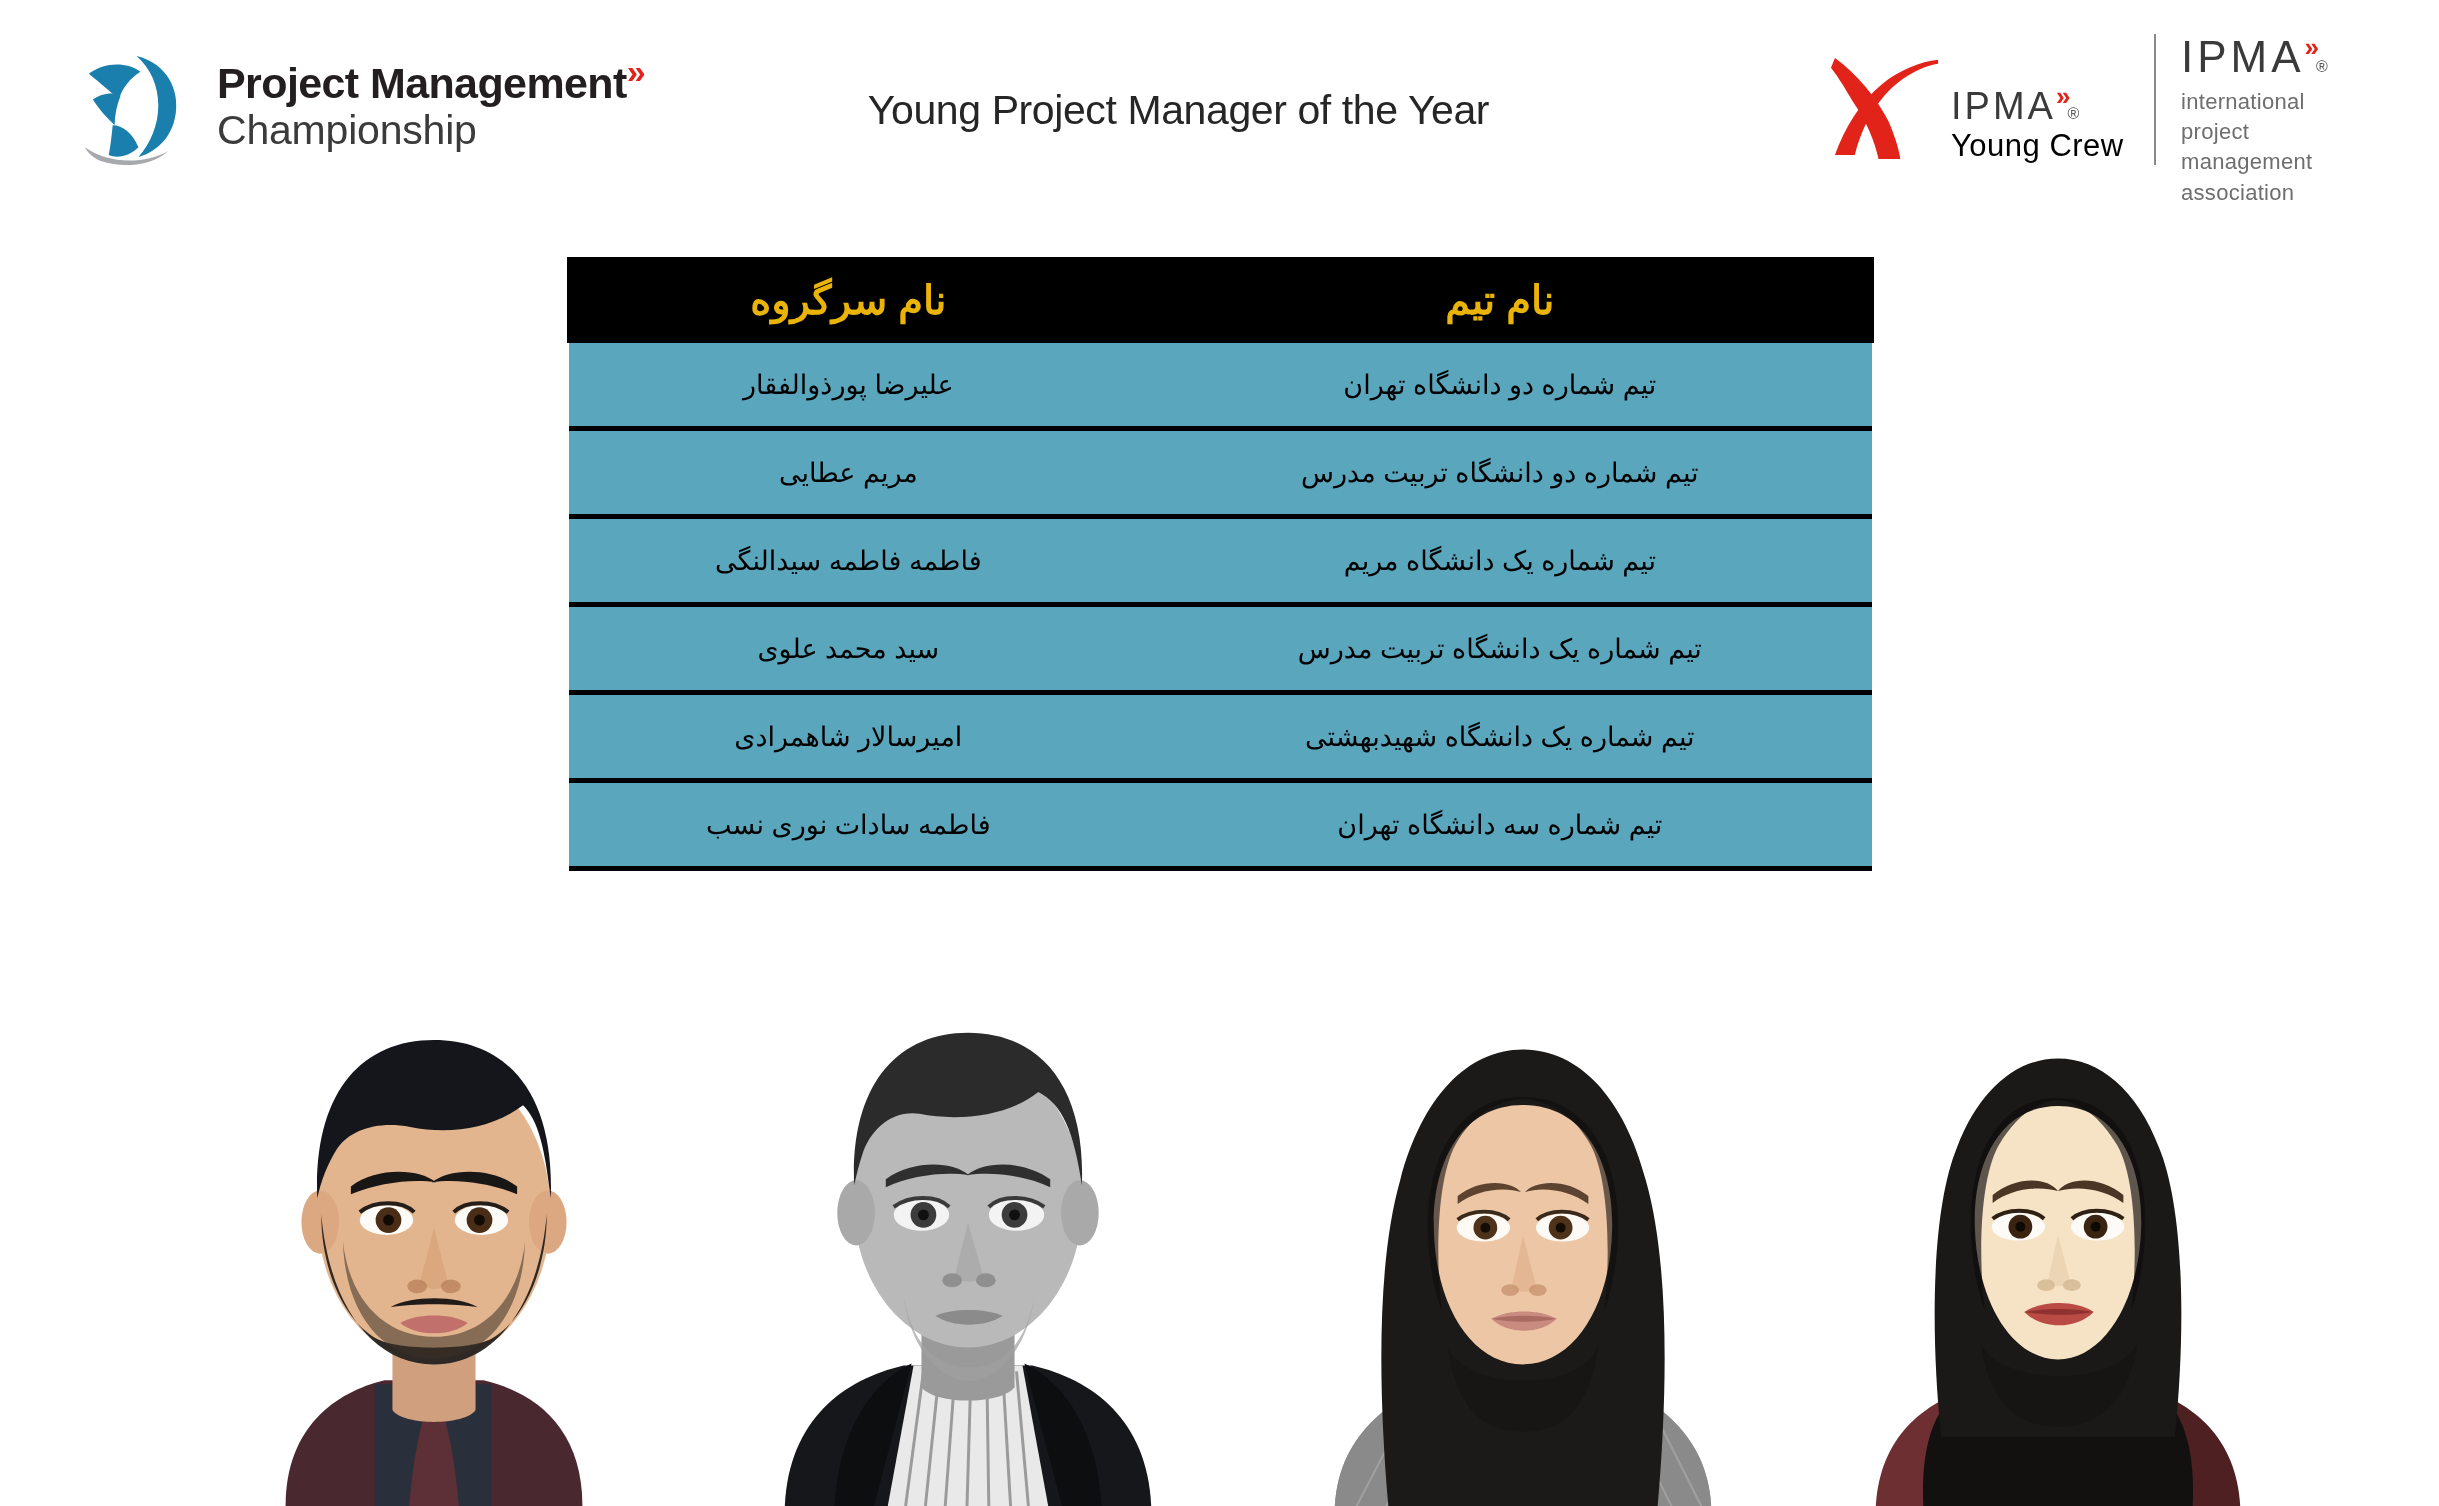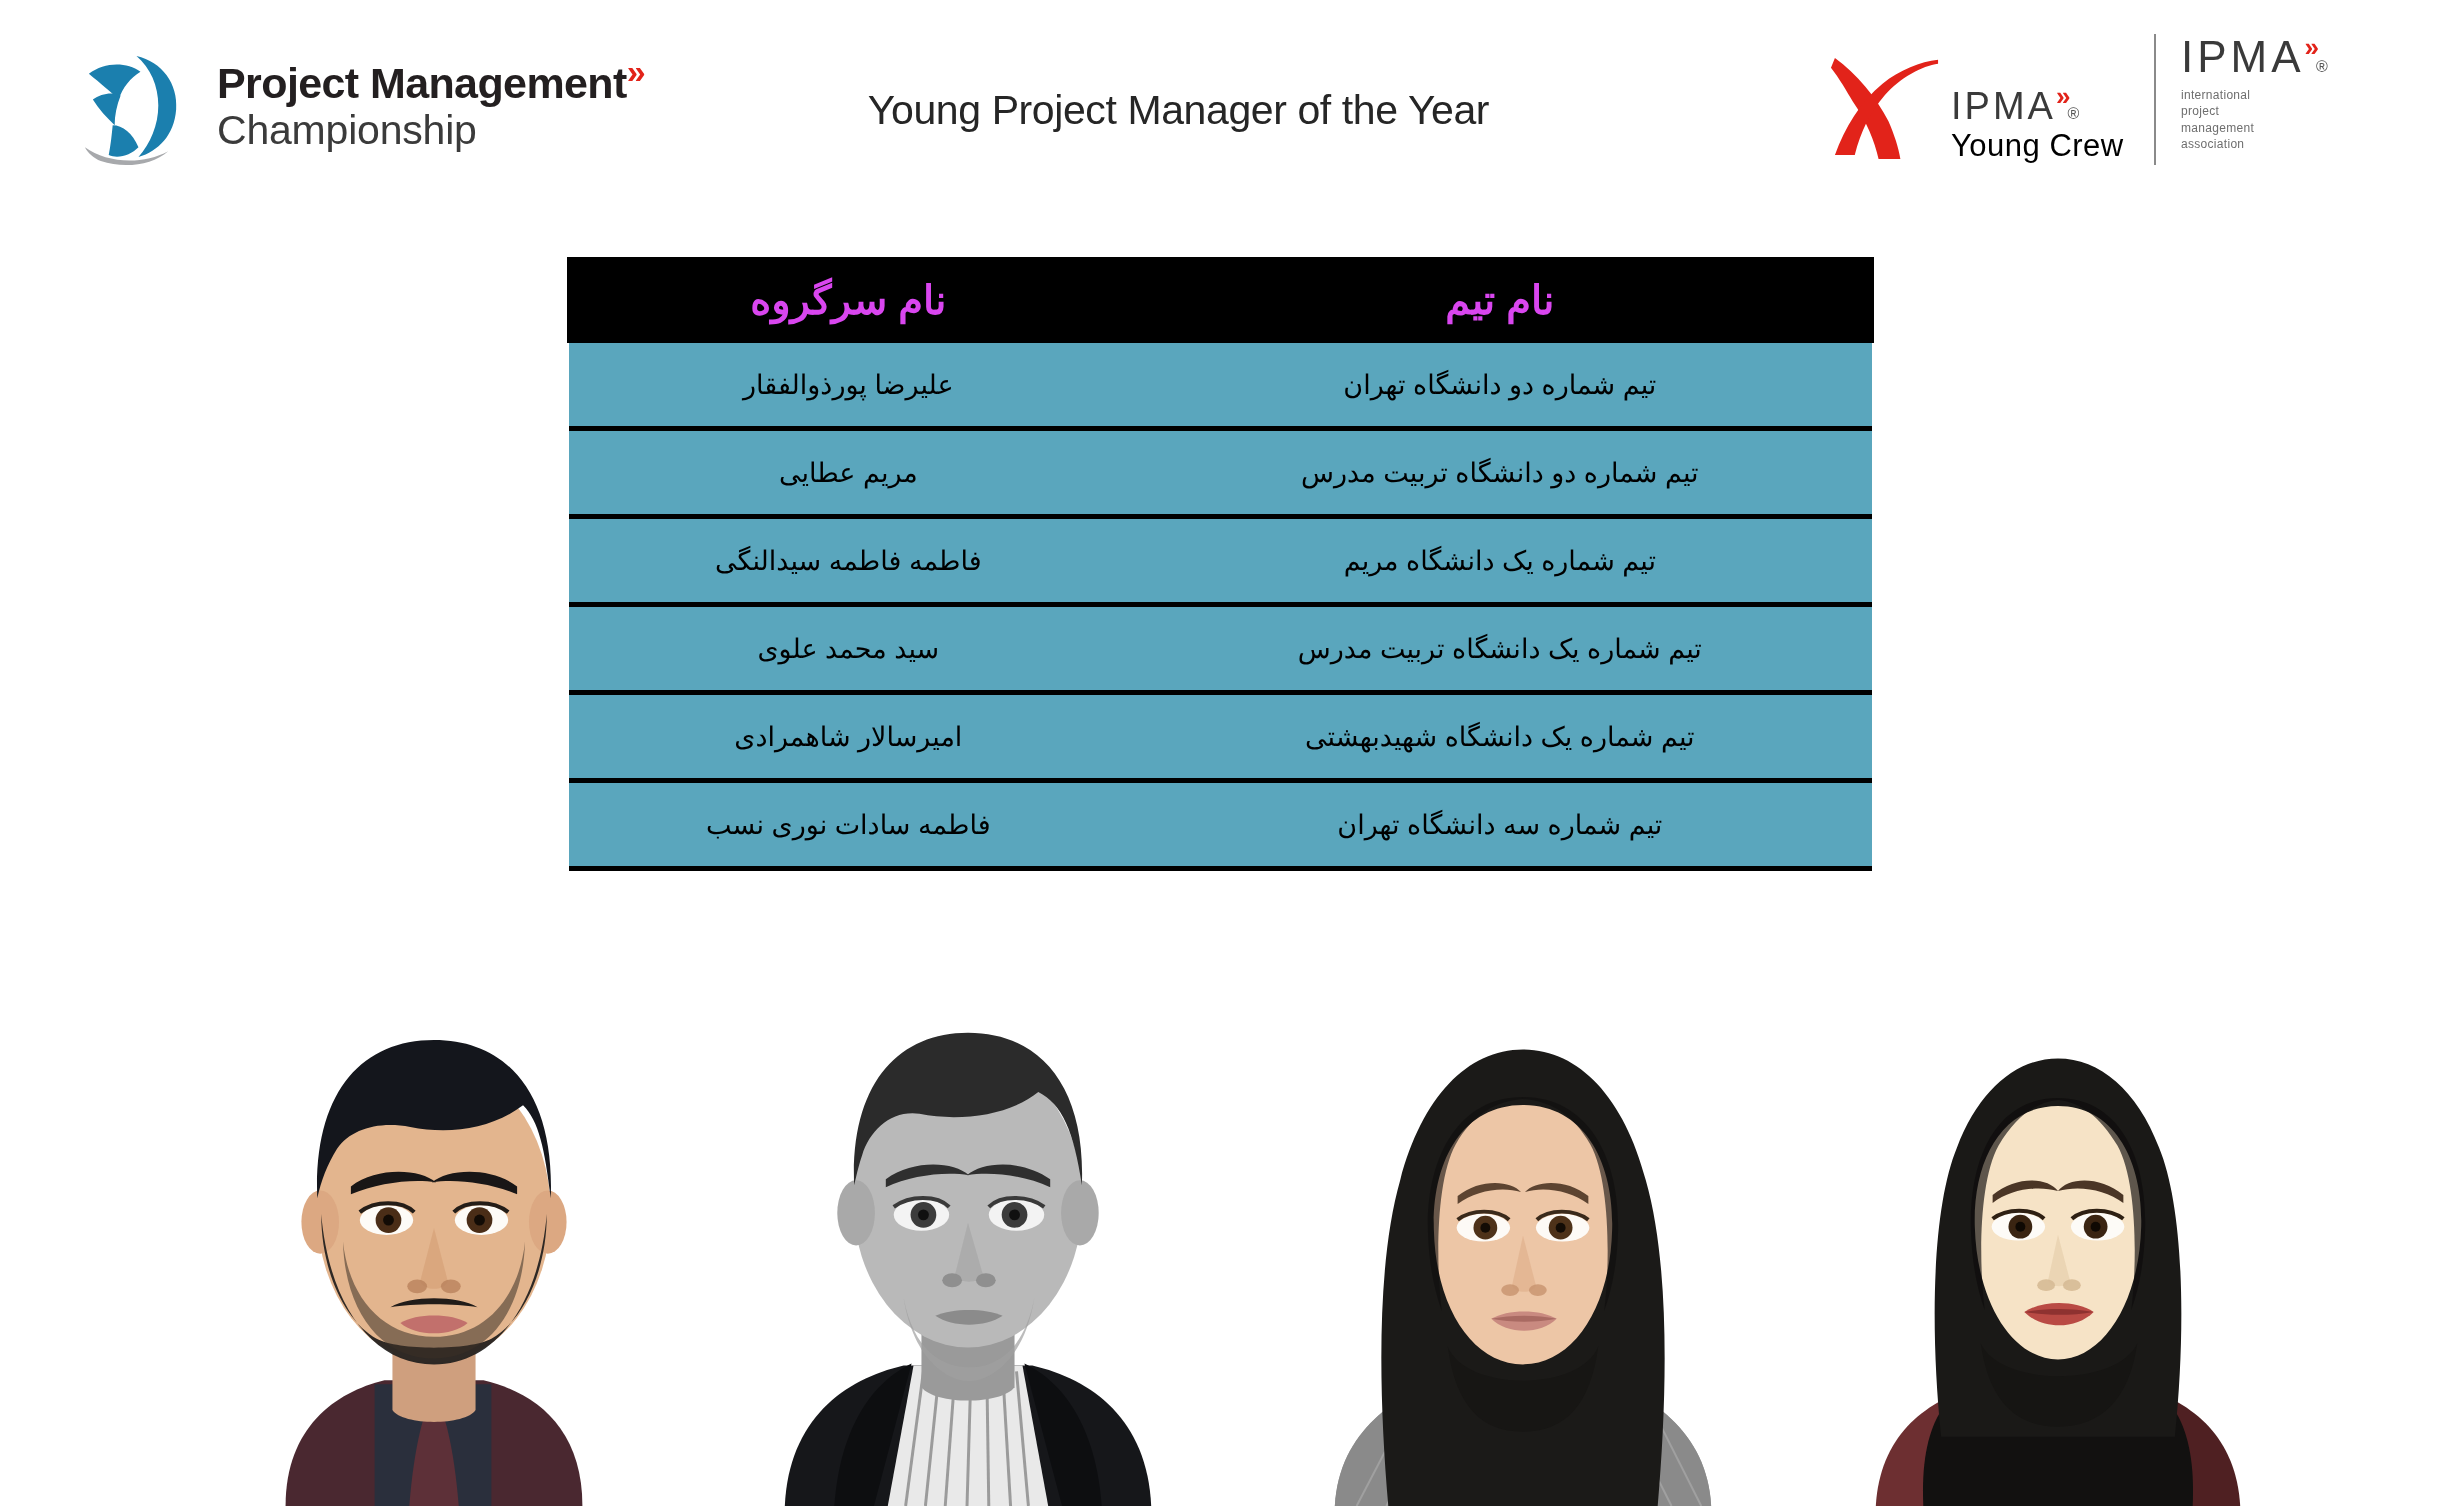--- a/index.html
+++ b/index.html
@@ -128,21 +128,21 @@
     width: 2px; height: 131px;
     background: #8a8a8a;
   }
   #ipma-right {
     position: absolute;
     left: 354px; top: 8px;
     width: 218px;
   }
   #ipma-right .ipma-word { font-size: 44px; letter-spacing: 4px; }
   .ipma-tagline {
-    font-size: 12px;
+    font-size: 22px;
     color: #6e6e6e;
     letter-spacing: 0.3px;
     line-height: 1.38;
     margin-top: 8px;
   }
 
   
   #teams-table {
     position: absolute;
     left: 567px; top: 257px;
@@ -153,21 +153,21 @@
   }
   #teams-table th, #teams-table td {
     height: 83px;
     padding: 0 38px;
     font-size: 27px;
     vertical-align: middle;
     white-space: nowrap;
   }
   #teams-table thead th {
     background: #000000;
-    color: #d946ef;
+    color: #eab308;
     font-weight: bold;
     text-align: center;
     border: 4px solid #000000;
     height: 77px;
     font-size: 40px;
   }
   #teams-table tbody td {
     background: #5aa6bd;
     color: #000000;
     font-weight: normal;

